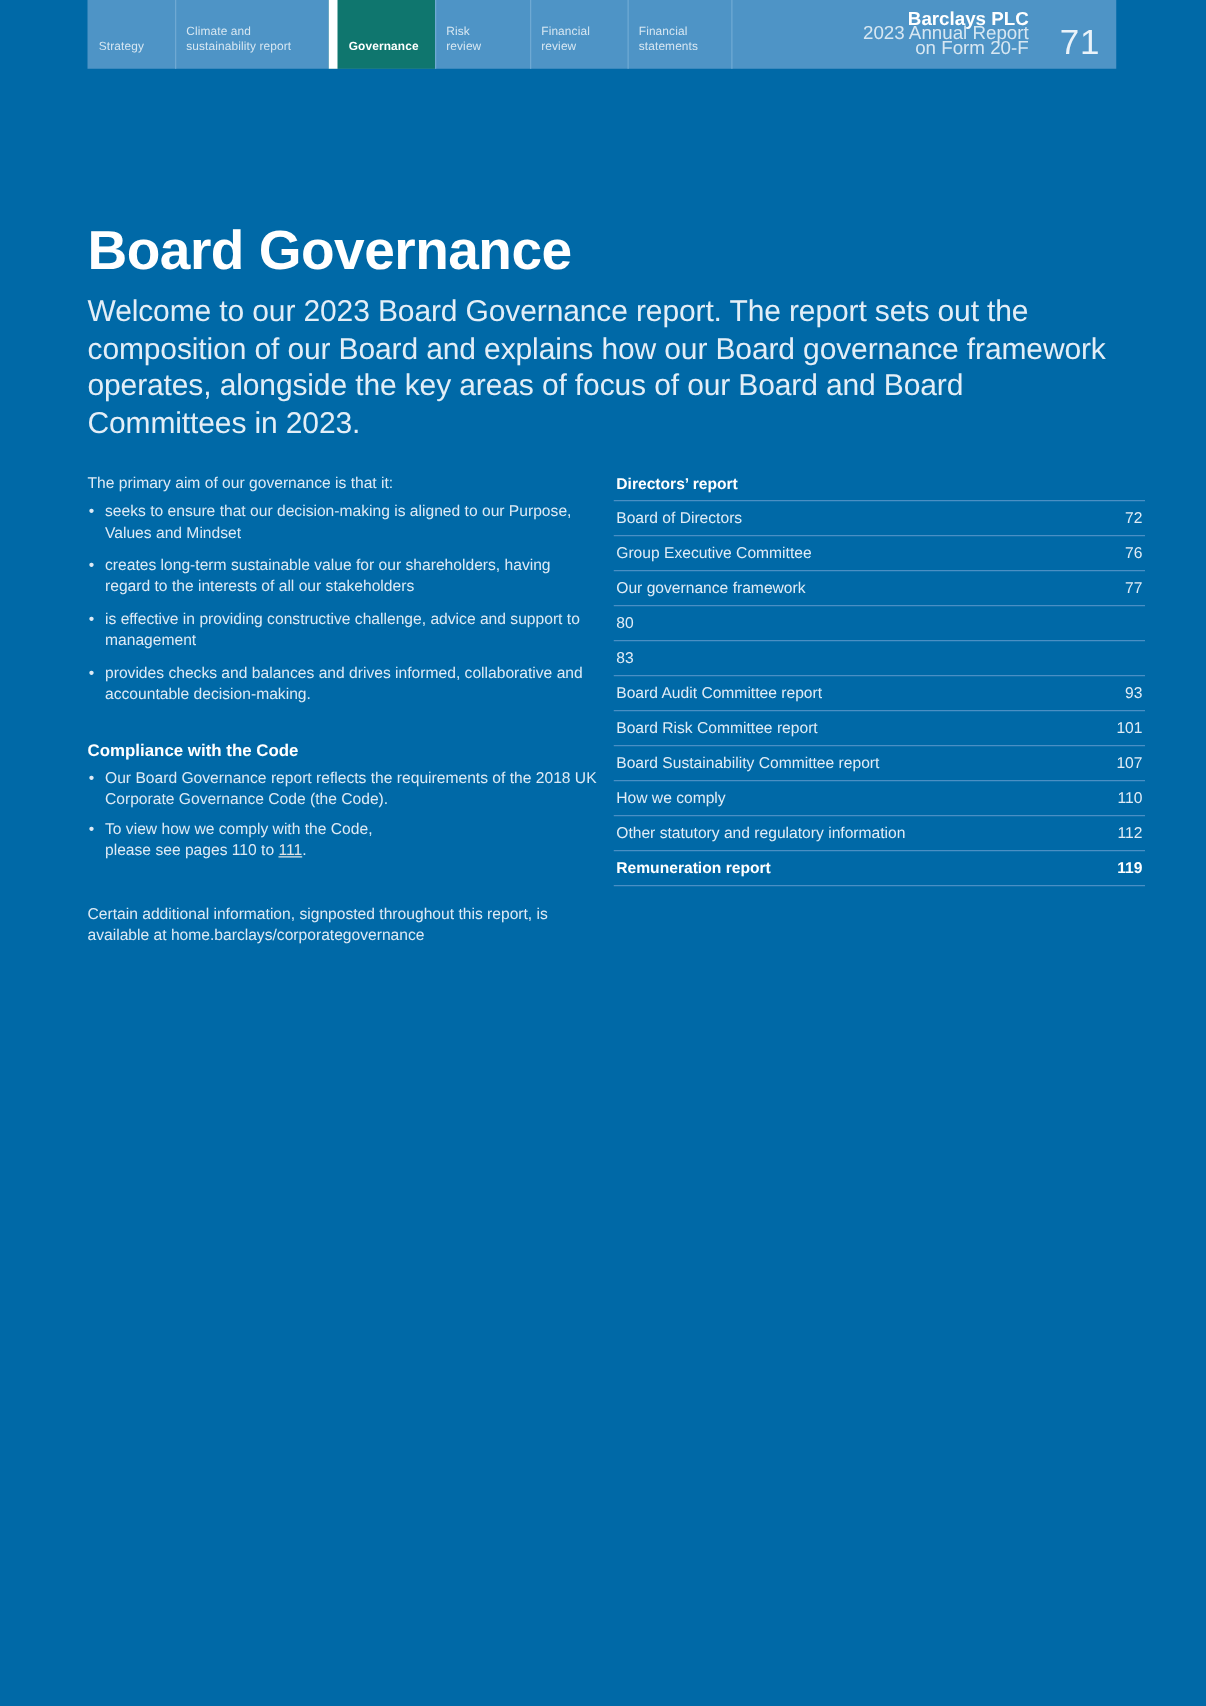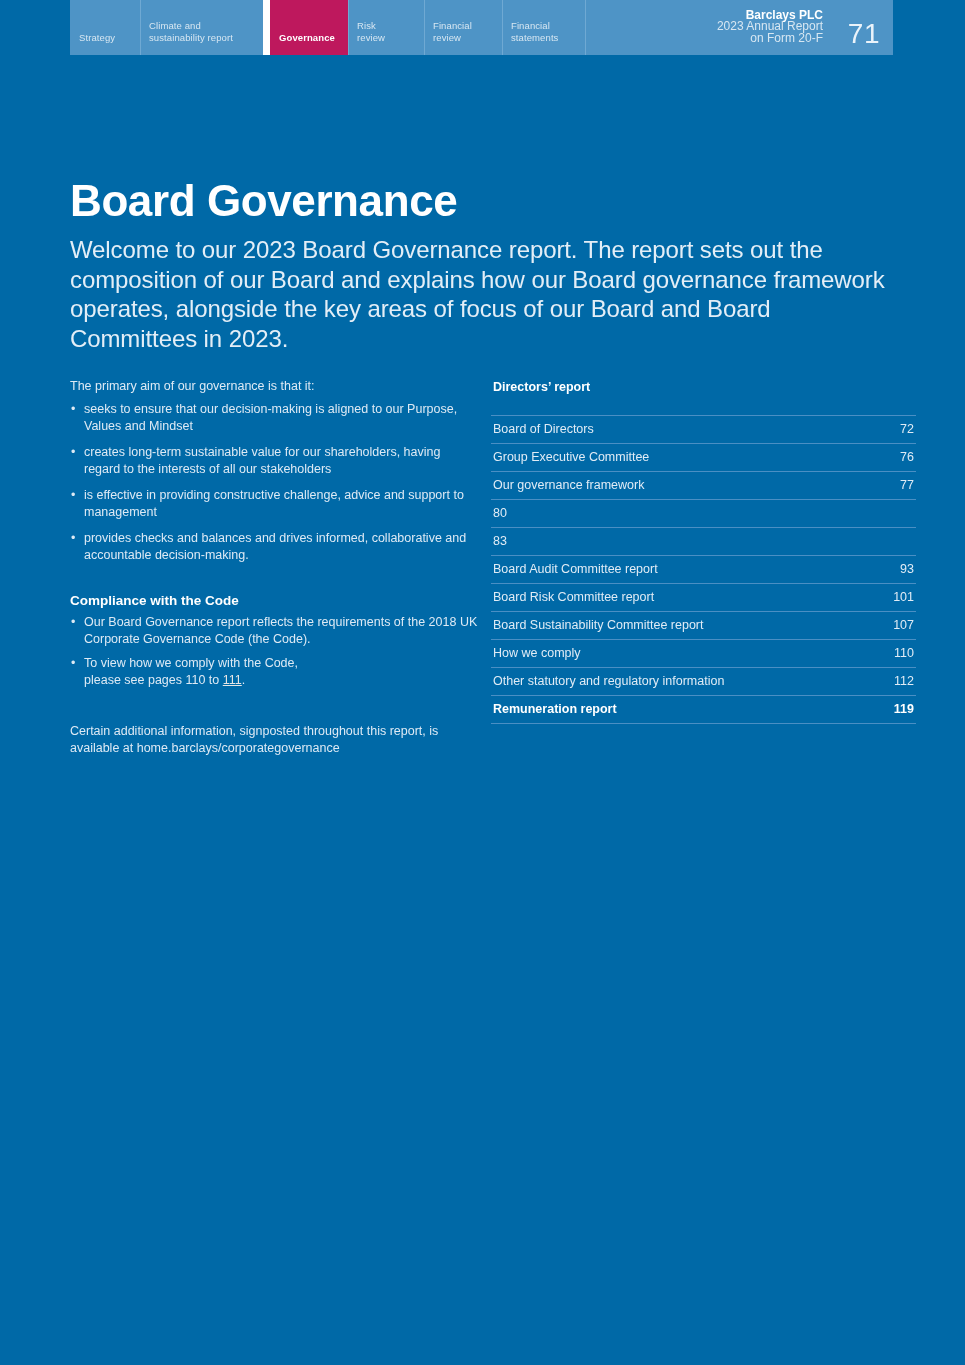--- a/index.html
+++ b/index.html
@@ -50,21 +50,21 @@
     position: absolute;
     left: 0;
     top: 0;
     width: 1px;
     height: 55px;
     background: #6FA9D3;
   }
   .nav-tab.active {
     color: #FFFFFF;
     font-weight: bold;
-    background: #be185d;
+    background: #0f766e;
   }
   .nav-tab.active::before {
     content: "";
     position: absolute;
     left: 0;
     top: 0;
     width: 7px;
     height: 55px;
     background: #FFFFFF;
   }
@@ -75,21 +75,21 @@
   .nav-tab.t4 { width: 76px; }
   .nav-tab.t5 { width: 78px; }
   .nav-tab.t6 { width: 83px; }
   .nav-tab.spacer { flex: 1 1 auto; padding: 0; }
 
   #nav-meta {
     position: absolute;
     right: 70px;
     bottom: 11px;
     text-align: right;
-    font-size: 12px;
+    font-size: 15px;
     line-height: 11.5px;
     color: #D7E7F2;
   }
   #nav-meta .brand { color: #FFFFFF; font-weight: bold; }
 
   #nav-pageno {
     position: absolute;
     right: 13px;
     bottom: 6px;
     font-size: 28px;
@@ -192,21 +192,21 @@
     font-size: 12.5px;
     line-height: 16px;
     color: #E0ECF6;
   }
   .toc-row .lbl { flex: 1 1 auto; }
   .toc-row .pg { flex: 0 0 auto; text-align: right; padding-right: 2px; }
   .toc-row.head {
     font-weight: bold;
     color: #FFFFFF;
     padding-top: 1px;
-    padding-bottom: 20px;
+    padding-bottom: 5px;
   }
   .toc-row.strong {
     font-weight: bold;
     color: #FFFFFF;
   }
 </style>
 </head>
 <body>
 
 <div id="page">

